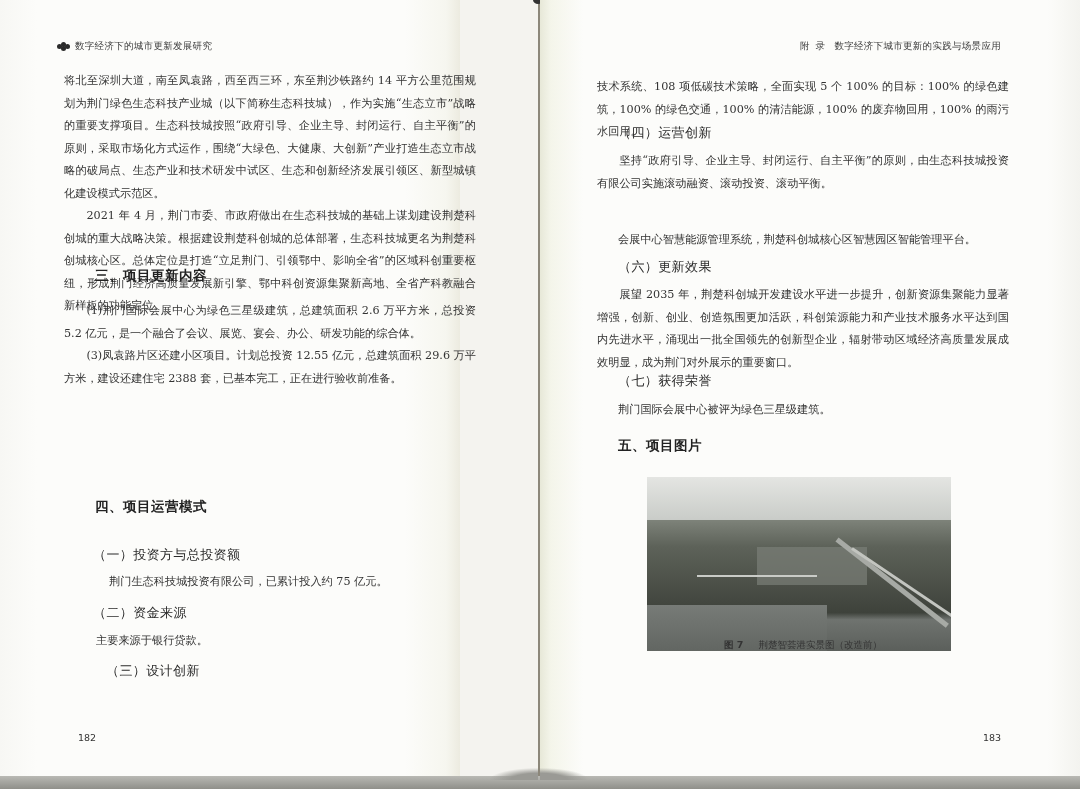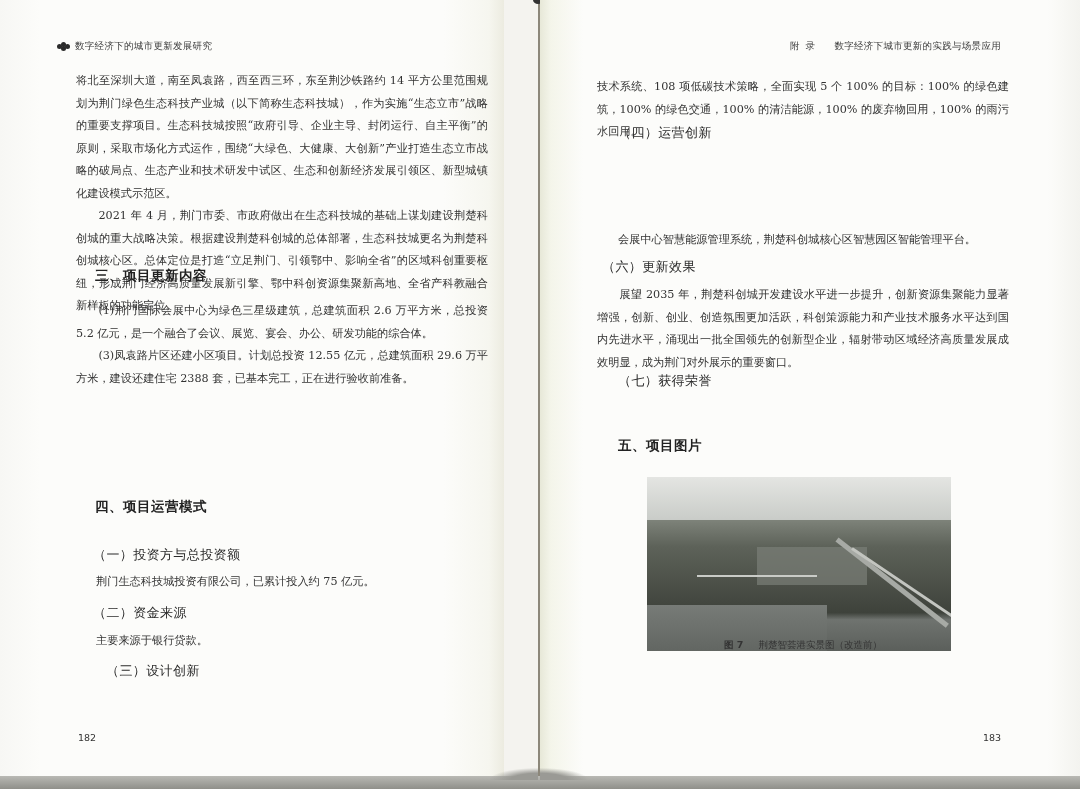--- a/index.html
+++ b/index.html
@@ -1,44 +1,44 @@
 <!DOCTYPE html>
 <html><head>
 <meta charset="utf-8">
 <style>
   * { margin: 0; padding: 0; box-sizing: border-box; }
   html, body { width: 1080px; height: 789px; overflow: hidden; background: #f4f3ef; }
   body { position: relative; font-family: "DejaVu Serif", "Liberation Serif", serif; color: #2b2b2b; }
 
   .spread { position: absolute; left: 0; top: 0; width: 1080px; height: 780px; }
   .page { position: absolute; top: 0; height: 780px; background: #fbfbf9; }
-  .page-left { left: 0; width: 504px;
+  .page-left { left: 0; width: 460px;
     background: linear-gradient(to right, #f7f7f4 0%, #fcfcfa 8%, #fcfcfa 88%, #f6f6ef 97%, #ecebe0 100%); padding-left: 24px; }
   .page-right { left: 540px; width: 540px;
     background: linear-gradient(to right, #e7e8d8 0%, #f4f5ea 2%, #fcfcfa 8%, #fcfcfa 94%, #f3f3ef 100%); }
   .spine { position: absolute; left: 538px; top: 0; width: 2px; height: 780px; background: #8c877a; }
   .spine-top { position: absolute; left: 533px; top: -4px; width: 10px; height: 8px; border-radius: 50%; background: #333; }
   .bottom-shadow { position: absolute; left: 0; top: 776px; width: 1080px; height: 13px;
     background: linear-gradient(to bottom, #b9b9b4, #8f8f8a); }
   .curl-left { position: absolute; left: 490px; top: 768px; width: 48px; height: 12px;
     background: radial-gradient(ellipse at 100% 100%, #9a9a95 0%, #9a9a95 40%, transparent 72%); }
   .curl-right { position: absolute; left: 540px; top: 768px; width: 48px; height: 12px;
     background: radial-gradient(ellipse at 0% 100%, #9a9a95 0%, #9a9a95 40%, transparent 72%); }
 
   .running-head { position: absolute; top: 40px; font-family: "DejaVu Sans", sans-serif; font-size: 9.5px; color: #3a3a3a; letter-spacing: 0.3px; }
   .rh-left { left: 57px; display: flex; align-items: center; gap: 5px; }
   .rh-right { right: 79px; }
-  .rh-right .rh-label { margin-right: 10px; letter-spacing: 6px; font-family: Liberation Serif, serif; }
+  .rh-right .rh-label { letter-spacing: 6px; font-family: Liberation Serif, serif; }
   .logo-icon { display: inline-block; width: 13px; height: 9px; position: relative; }
   .logo-icon i { position: absolute; width: 5px; height: 5px; background: #2b2b2b; border-radius: 50%; }
 
   .body-text { position: absolute; font-size: 11.2px; line-height: 22.5px; color: #333; text-align: justify; }
   .p { text-indent: 2em; }
   .p.noindent { text-indent: 0; }
-  .left-col { left: 76px; width: 412px; }
+  .left-col { left: 64px; width: 412px; }
   .right-col { left: 597px; width: 412px; }
 
   .h2 { position: absolute; font-family: "DejaVu Sans", sans-serif; font-weight: bold; font-size: 13.5px; color: #222; letter-spacing: 0.5px; }
   .h3 { position: absolute; font-family: "DejaVu Sans", sans-serif; font-size: 13px; color: #2a2a2a; letter-spacing: 0.4px; }
   .para-abs { position: absolute; font-size: 11.2px; line-height: 22.5px; color: #333; }
 
   .page-num { position: absolute; top: 732px; font-family: "DejaVu Sans", sans-serif; font-size: 9.5px; color: #333; }
 
   .figure { position: absolute; left: 647px; top: 477px; width: 304px; height: 174px; overflow: hidden;
     background: linear-gradient(to bottom, #d8dad6 0%, #cfd2ce 20%, #7d8279 25%, #5d6259 40%, #4d5149 60%, #3e423b 78%, #6f736f 82%, #5b5f5b 100%); }
@@ -75,21 +75,21 @@
     <div class="h2" style="left:95px;top:267px">三、项目更新内容</div>
 
     <div class="body-text left-col" style="top:300px">
       <p class="p">(1)荆门国际会展中心为绿色三星级建筑，总建筑面积 2.6 万平方米，总投资 5.2 亿元，是一个融合了会议、展览、宴会、办公、研发功能的综合体。</p>
       <p class="p">(3)凤袁路片区还建小区项目。计划总投资 12.55 亿元，总建筑面积 29.6 万平方米，建设还建住宅 2388 套，已基本完工，正在进行验收前准备。</p>
     </div>
 
     <div class="h2" style="left:95px;top:498px">四、项目运营模式</div>
 
     <div class="h3" style="left:93px;top:546px">（一）投资方与总投资额</div>
-    <div class="para-abs" style="left:96px;top:571px">荆门生态科技城投资有限公司，已累计投入约 75 亿元。</div>
+    <div class="para-abs" style="left:109px;top:571px">荆门生态科技城投资有限公司，已累计投入约 75 亿元。</div>
 
     <div class="h3" style="left:93px;top:604px">（二）资金来源</div>
     <div class="para-abs" style="left:96px;top:630px">主要来源于银行贷款。</div>
 
     <div class="h3" style="left:106px;top:662px">（三）设计创新</div>
 
     <div class="page-num" style="left:78px">182</div>
   </div>
 
   <div class="spine"></div>
@@ -100,29 +100,33 @@
   <div class="running-head rh-right" style="position:absolute">
     <span class="rh-label">附录</span>
     <span>数字经济下城市更新的实践与场景应用</span>
   </div>
 
   <div class="body-text right-col" style="top:76px">
     <p class="p noindent">技术系统、108 项低碳技术策略，全面实现 5 个 100% 的目标：100% 的绿色建筑，100% 的绿色交通，100% 的清洁能源，100% 的废弃物回用，100% 的雨污水回用。</p>
   </div>
 
   <div class="h3" style="left:618px;top:124px">（四）运营创新</div>
+  <div class="body-text right-col" style="top:150px">
+    <p class="p">坚持“政府引导、企业主导、封闭运行、自主平衡”的原则，由生态科技城投资有限公司实施滚动融资、滚动投资、滚动平衡。</p>
+  </div>
 
   <div class="para-abs" style="left:618px;top:229px">会展中心智慧能源管理系统，荆楚科创城核心区智慧园区智能管理平台。</div>
 
-  <div class="h3" style="left:602px;top:258px">（六）更新效果</div>
+  <div class="h3" style="left:618px;top:258px">（六）更新效果</div>
   <div class="body-text right-col" style="top:284px">
     <p class="p">展望 2035 年，荆楚科创城开发建设水平进一步提升，创新资源集聚能力显著增强，创新、创业、创造氛围更加活跃，科创策源能力和产业技术服务水平达到国内先进水平，涌现出一批全国领先的创新型企业，辐射带动区域经济高质量发展成效明显，成为荆门对外展示的重要窗口。</p>
   </div>
 
   <div class="h3" style="left:618px;top:372px">（七）获得荣誉</div>
+  <div class="para-abs" style="left:618px;top:399px">荆门国际会展中心被评为绿色三星级建筑。</div>
 
   <div class="h2" style="left:618px;top:437px">五、项目图片</div>
 
   <div class="figure">
     <div class="fig-sky"></div>
     <div class="fig-site"></div>
     <div class="fig-path"></div>
     <div class="fig-road"></div>
     <div class="fig-road2"></div>
     <div class="fig-water"></div>

